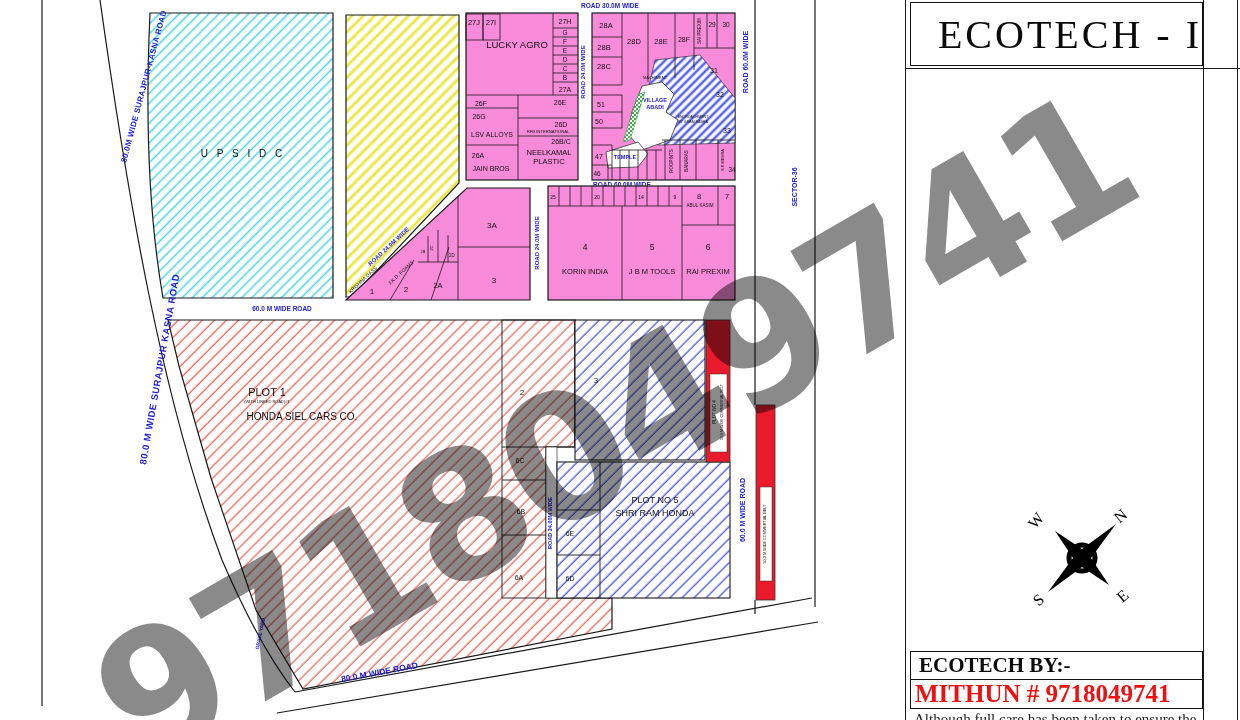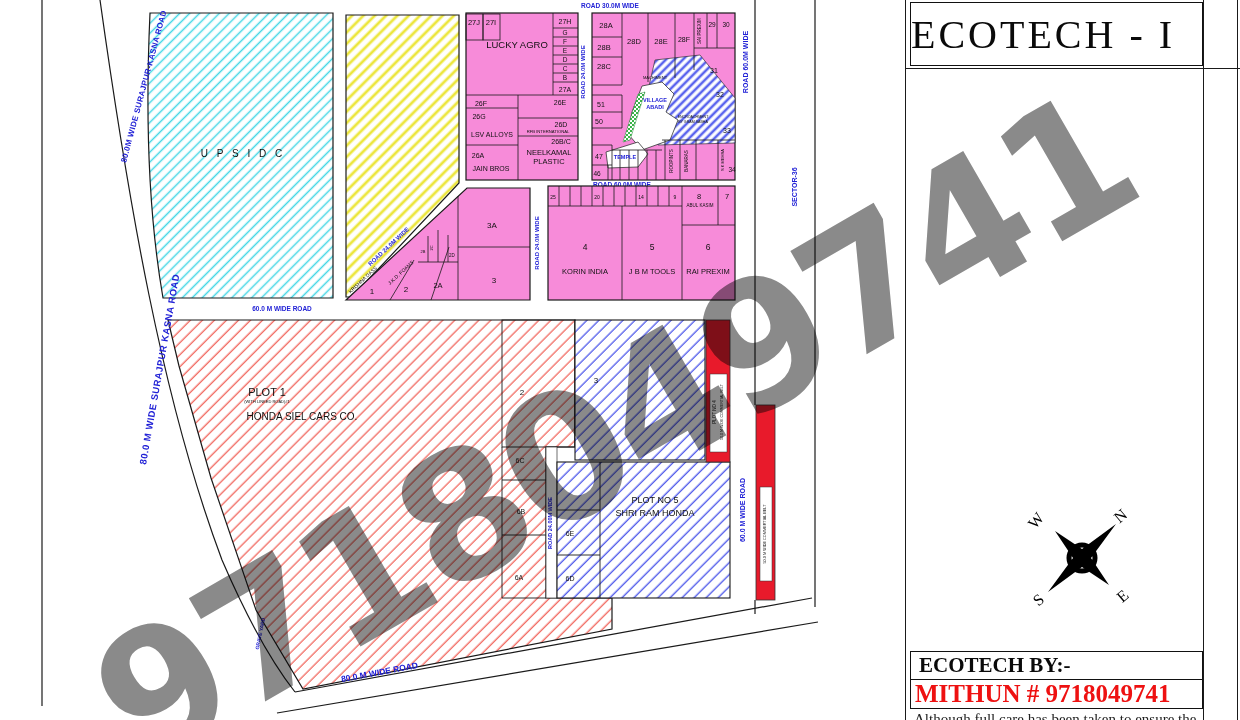--- a/index.html
+++ b/index.html
@@ -8,21 +8,21 @@
   svg text{font-family:"Liberation Sans",sans-serif;}
   .t{fill:#111;text-anchor:middle;}
   .rd{fill:#2121d6;font-weight:bold;text-anchor:middle;}
   .rds{fill:#2121d6;font-weight:bold;text-anchor:start;}
   .wm{position:absolute;left:35px;top:345px;width:1150px;text-align:center;
       font-size:175px;font-weight:bold;letter-spacing:-6px;color:#8a8a8a;
       mix-blend-mode:multiply;transform:rotate(-30deg);line-height:1;
       font-family:"DejaVu Sans",sans-serif;pointer-events:none;z-index:30;}
   .vl{position:absolute;top:0;height:720px;border-left:1.5px solid #1a1a1a;}
   .panelbox{position:absolute;border:1.6px solid #111;box-sizing:border-box;
-            display:flex;align-items:center;justify-content:flex-start;background:#fff;}
+            display:flex;align-items:center;justify-content:flex-end;background:#fff;}
   .title-text{font-family:"Liberation Serif",serif;font-size:40px;letter-spacing:3px;color:#0a0a0a;}
   .compiled-label{font-family:"Liberation Serif",serif;font-size:21px;font-weight:bold;color:#0a0a0a;
                   width:100%;padding-left:8px;box-sizing:border-box;}
   .author-text{font-family:"Liberation Serif",serif;font-size:25px;font-weight:bold;color:#ee1111;
                width:100%;padding-left:4px;box-sizing:border-box;}
   .disclaimer{position:absolute;left:914px;top:711px;width:290px;
               font-family:"Liberation Serif",serif;font-size:15px;color:#222;}
   .hl{position:absolute;border-top:1.5px solid #1a1a1a;}
 </style>
 </head>

